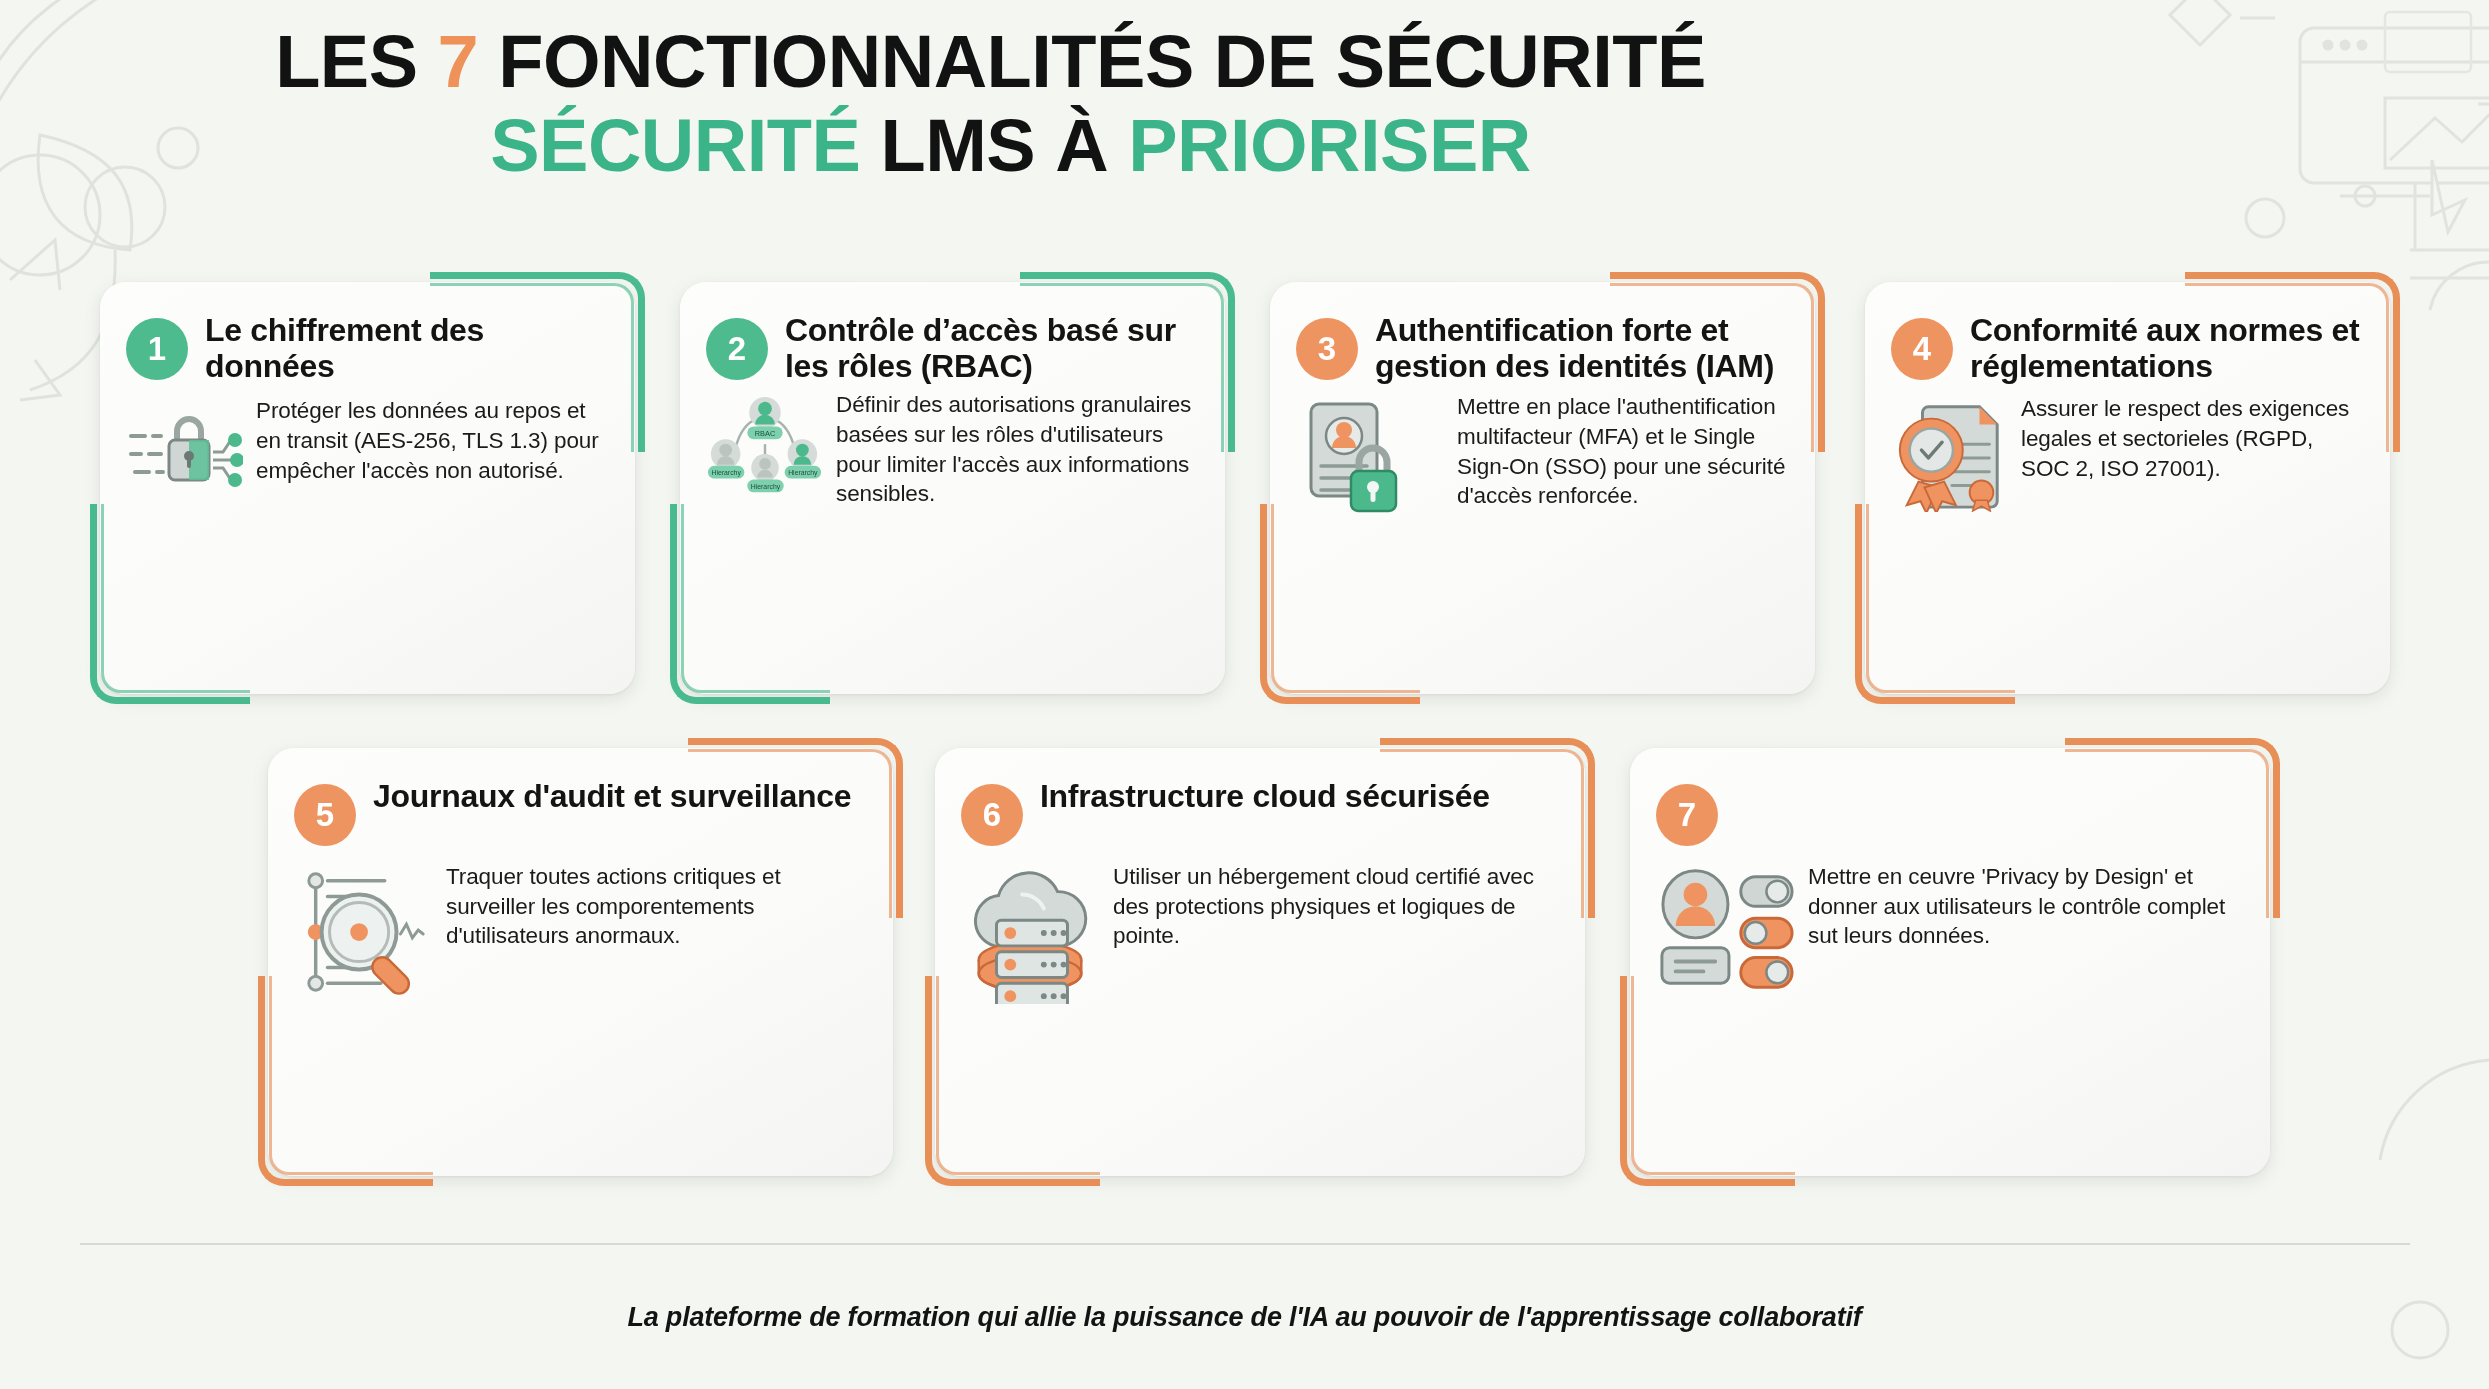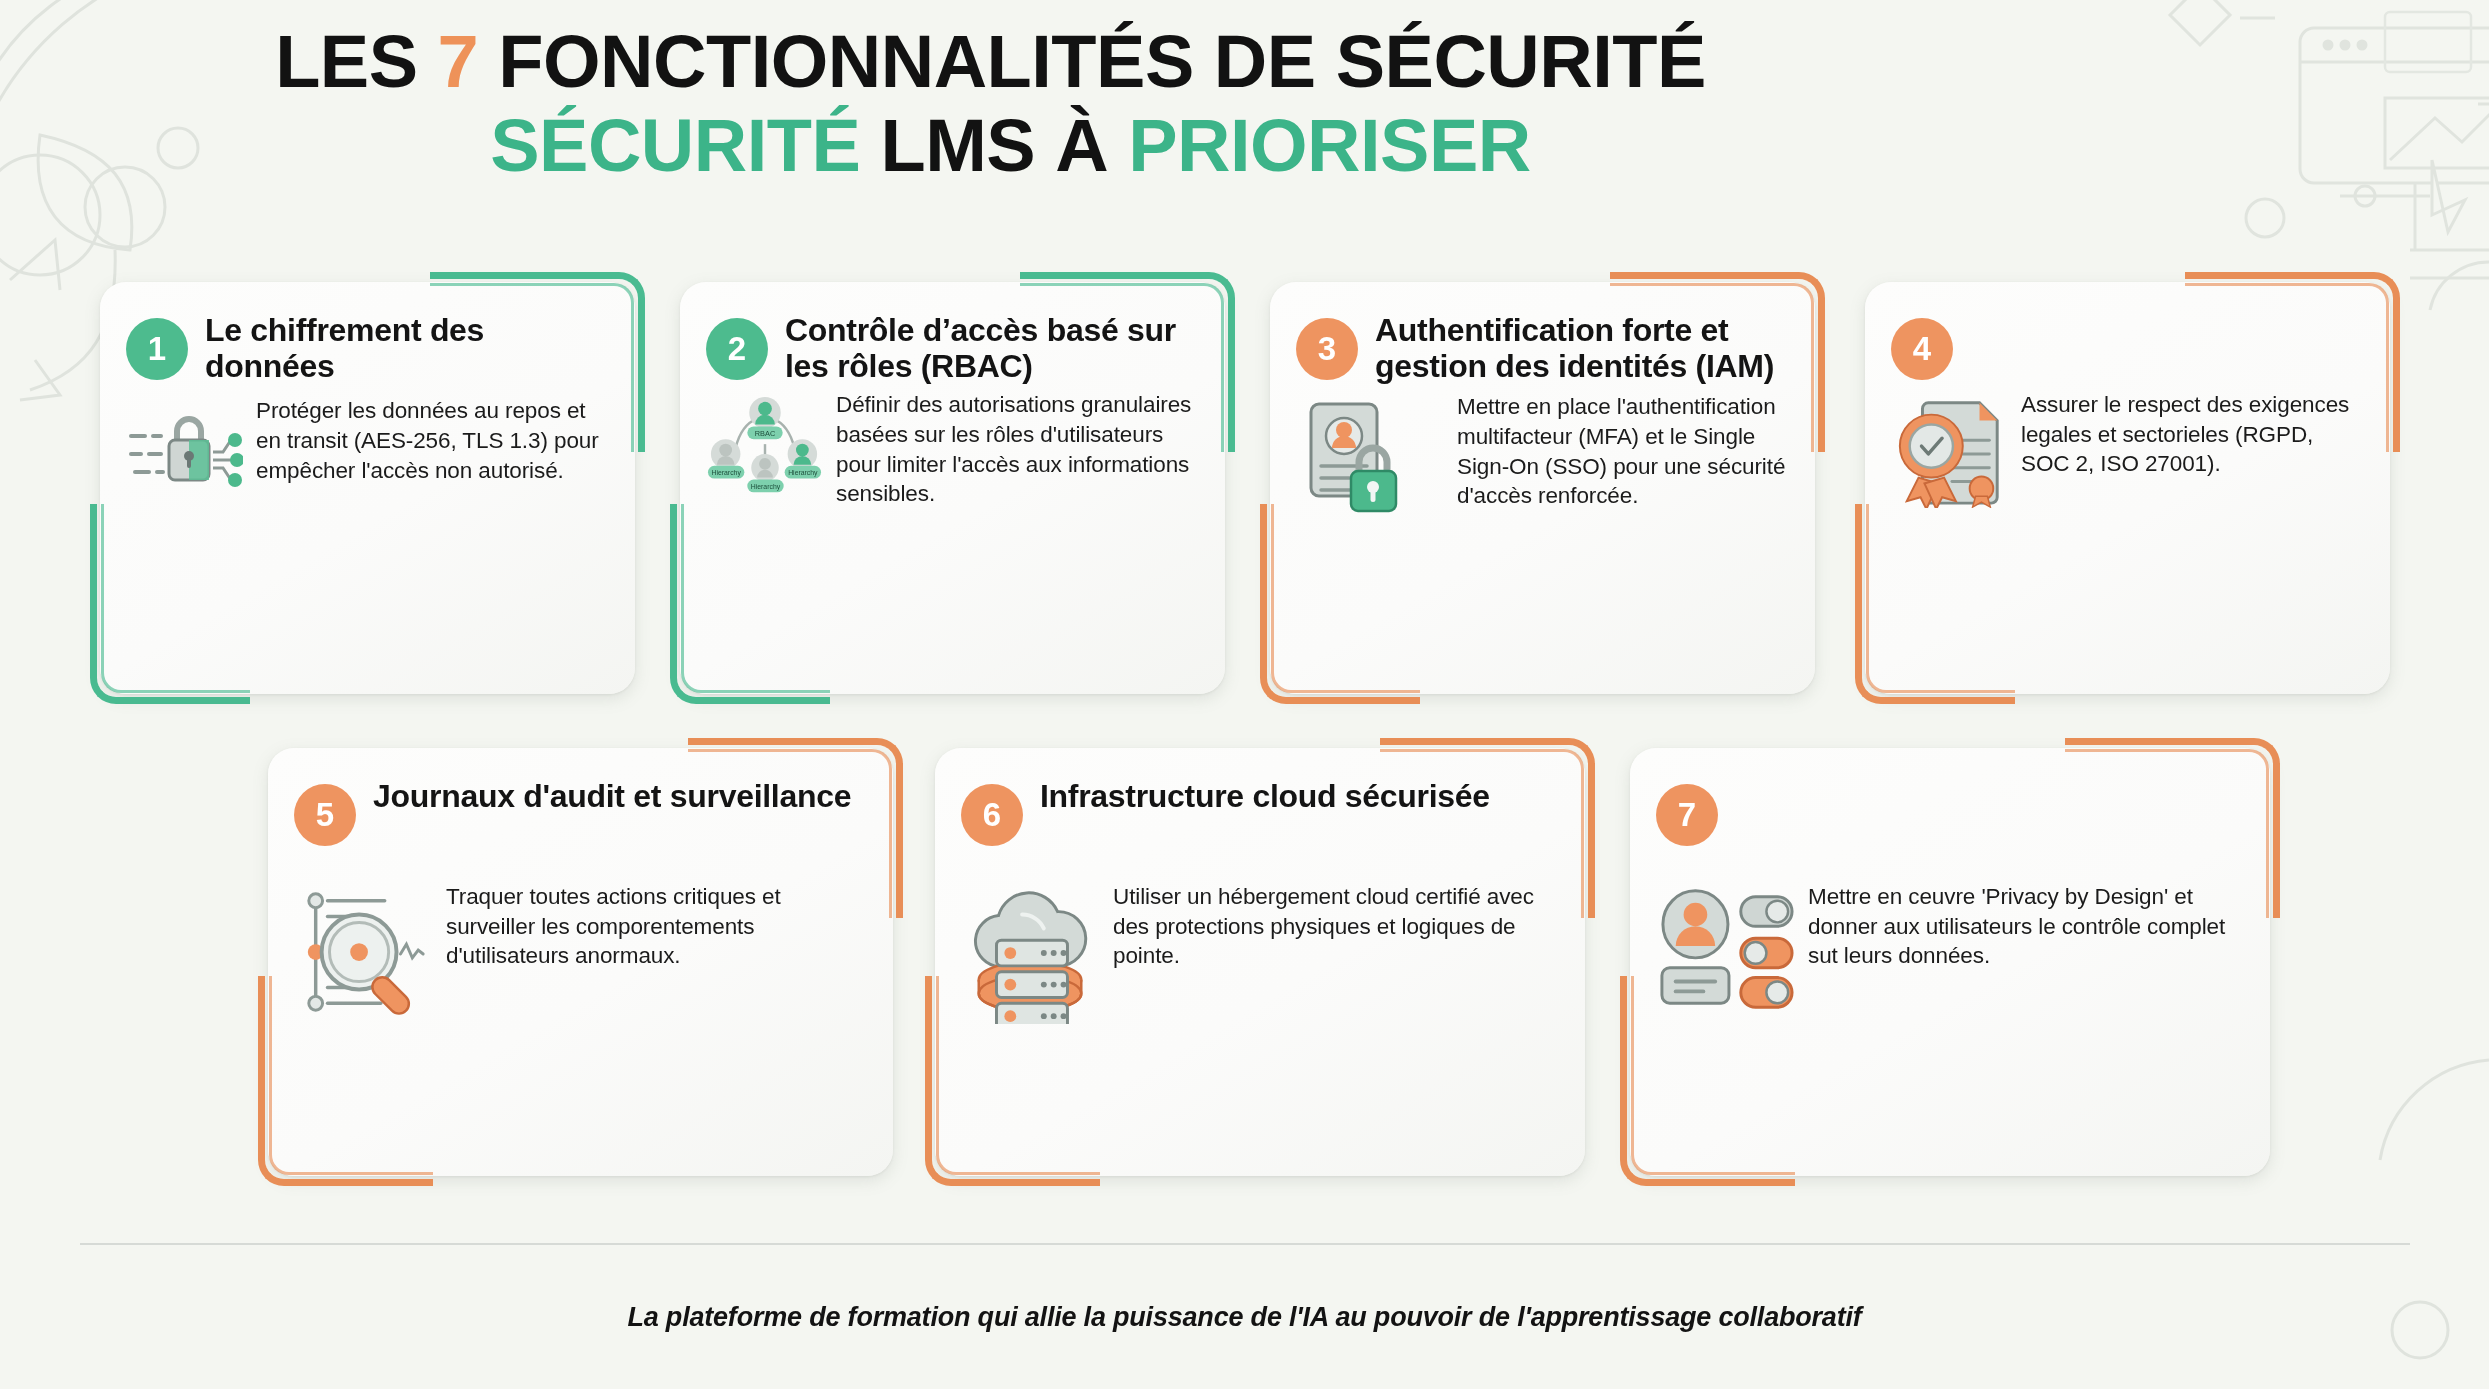--- a/index.html
+++ b/index.html
@@ -76,21 +76,21 @@
     line-height:1.13; letter-spacing:-0.3px;
   }
 
   .card-body { display:flex; align-items:flex-start; gap:12px; margin-top:12px; }
   .icon-slot { flex:0 0 auto; width:118px; display:flex; justify-content:center; padding-top:6px; }
   .desc {
     font-size:22.5px; line-height:1.32; color:#1b1b1b; letter-spacing:-0.1px;
   }
 
   
-  .card.row2 .card-body { margin-top:36px; }
+  .card.row2 .card-body { margin-top:16px; }
   .card.row2 .icon-slot { width:140px; }
 
   
   .divider {
     position:absolute; left:80px; top:1243px; width:2330px; height:2px;
     background:#d6dad6;
   }
   .footer {
     position:absolute; left:0; top:1302px; width:2489px; text-align:center;
     font-size:27px; font-style:italic; font-weight:bold; color:#131313;
@@ -290,20 +290,21 @@
       <span class="outer"></span>
       <span class="inner"></span>
     </div>
   <div class="brk brk-bl orange" style="inset:auto auto -10px -10px; width:160px; height:200px;">
       <span class="outer"></span>
       <span class="inner"></span>
     </div>
   <div class="card-inner">
     <div class="card-head">
       <div class="badge o">4</div>
+      <div class="card-title">Conformité aux normes et réglementations</div>
     </div>
     <div class="card-body" style="margin-top:10px;">
       <div class="icon-slot">
         <svg width="120" height="112" viewBox="0 0 120 112">
           <path d="M38 6 h52 l18 18 v78 a6 6 0 0 1 -6 6 h-64 a6 6 0 0 1 -6 -6 v-90 a6 6 0 0 1 6 -6 z" fill="#d3dad7" stroke="#7c8885" stroke-width="3"></path>
           <path d="M90 6 l18 18 h-18 z" fill="#ef9460"></path>
           <g stroke="#8d9a96" stroke-width="3" stroke-linecap="round">
             <line x1="62" y1="44" x2="100" y2="44"></line>
             <line x1="62" y1="58" x2="100" y2="58"></line>
             <line x1="62" y1="72" x2="100" y2="72"></line>

